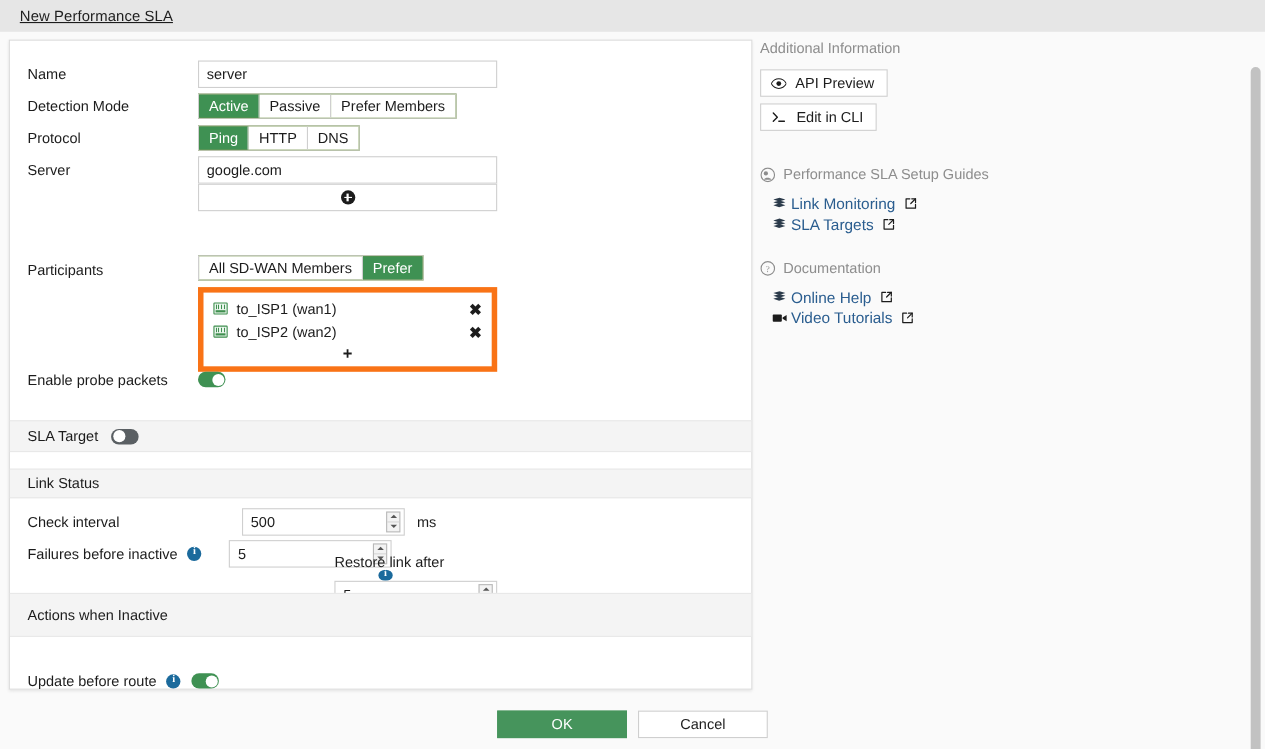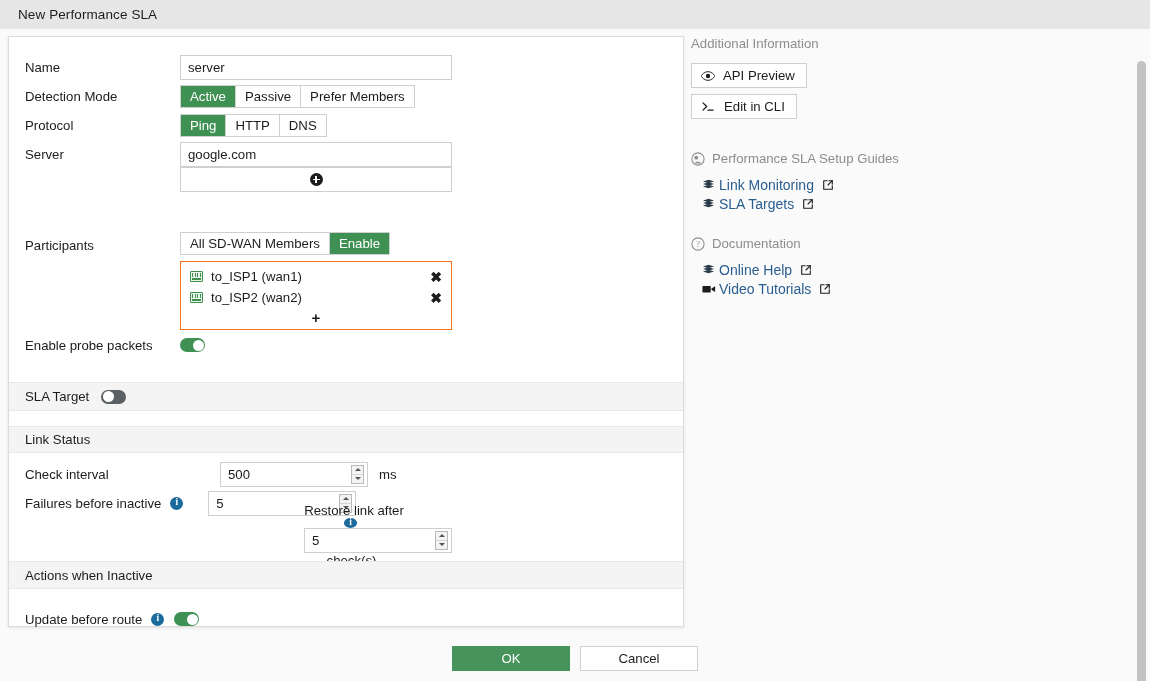--- a/index.html
+++ b/index.html
@@ -13,21 +13,21 @@
     color: #1c1c1c;
     -webkit-font-smoothing: antialiased;
   }
 
   
   #app { position: relative; width: 1150px; height: 681px; background:#fafafa; }
 
   #titlebar {
     position:absolute; left:0; top:0; width:1150px; height:29px;
     background:#e6e6e6;
-    display:flex; align-items:center;
+    display:flex; align-items:center;text-decoration:underline;
   }
   #titlebar .title {
     margin-left: 18px; font-size: 13.5px; color: #1e1e1e; letter-spacing: .1px;
   }
 
   #body {
     position:absolute; left:0; top:29px; width:1150px; height:652px;
     background:#fafafa;
   }
 
@@ -111,21 +111,21 @@
 
   
   .band {
     background:#f4f4f4; border-top:1px solid #e8e8e8; border-bottom:1px solid #e8e8e8;
     height:28px; display:flex; align-items:center; padding-left:16px;
     font-size:13.2px; color:#1c1c1c;
   }
 
   
   .listbox {
-    border:1px solid #f97316; background:#fff; width:272px;
+    border:5px solid #f97316; background:#fff; width:272px;
     padding:4px 0 2px 0;
   }
   .listrow {
     display:flex; align-items:center; height:21px; padding:0 7px 0 9px;
     font-size:13.2px;
   }
   .listrow .name { flex:1; color:#1c1c1c; }
   .listrow .x {
     color:#1c1c1c; font-size:14px; font-weight:bold; cursor:pointer; line-height:1;
     padding:0 2px;
@@ -243,21 +243,21 @@
           <span class="plus-circle"></span>
         </div>
       </div>
 
       <div class="row" style="position:absolute;left:0;top:196px;width:100%;height:24px;">
         <span class="lbl" style="margin-left:16px;width:155px;">Participants</span>
       </div>
       <div style="position:absolute;left:171px;top:195px;">
         <div class="seg">
           <div class="opt">All SD-WAN Members</div>
-          <div class="opt sel">Enable</div>
+          <div class="opt sel">Prefer</div>
         </div>
       </div>
 
       <div style="position:absolute;left:171px;top:224px;">
         <div class="listbox">
           <div class="listrow">
             <span class="iface-icon"></span>
             <span class="name">to_ISP1 (wan1)</span>
             <span class="x">✖</span>
           </div>
@@ -330,21 +330,21 @@
                 <span class="tri-up"></span>
               </span>
             <span class="half">
                 <span class="tri-dn"></span>
               </span>
           </span>
         </span>
         <span class="lbl" style="margin-left:11px;">check(s)</span>
       </div>
 
-      <div class="band" style="position:absolute;left:0;top:524px;width:100%;height:28px;">
+      <div class="band" style="position:absolute;left:0;top:502px;width:100%;height:40px;">
         <span>Actions when Inactive</span>
       </div>
 
       <div class="row" style="position:absolute;left:0;top:571px;width:100%;height:22px;">
         <span class="lbl" style="margin-left:16px;">Update before route</span>
         <span class="info-i" style="margin-left:9px;">i</span>
         <span class="toggle on" style="margin-left:10px;">
             <span class="knob"></span>
           </span>
       </div>

